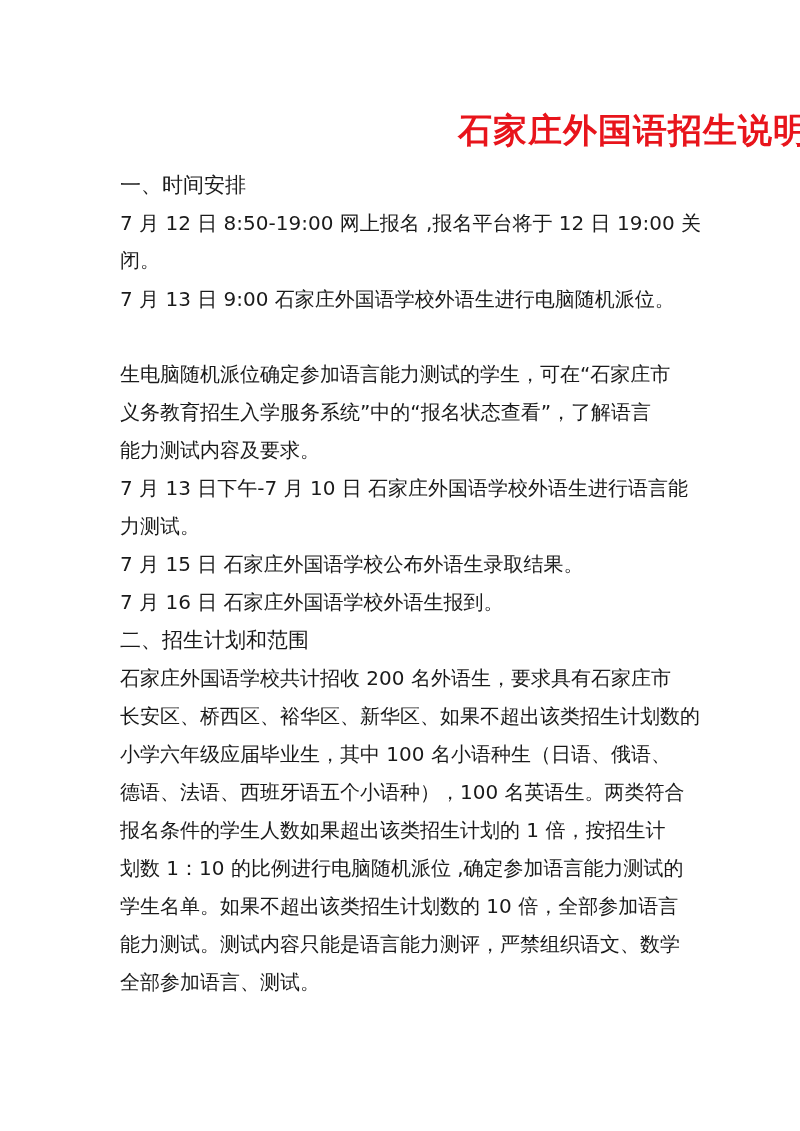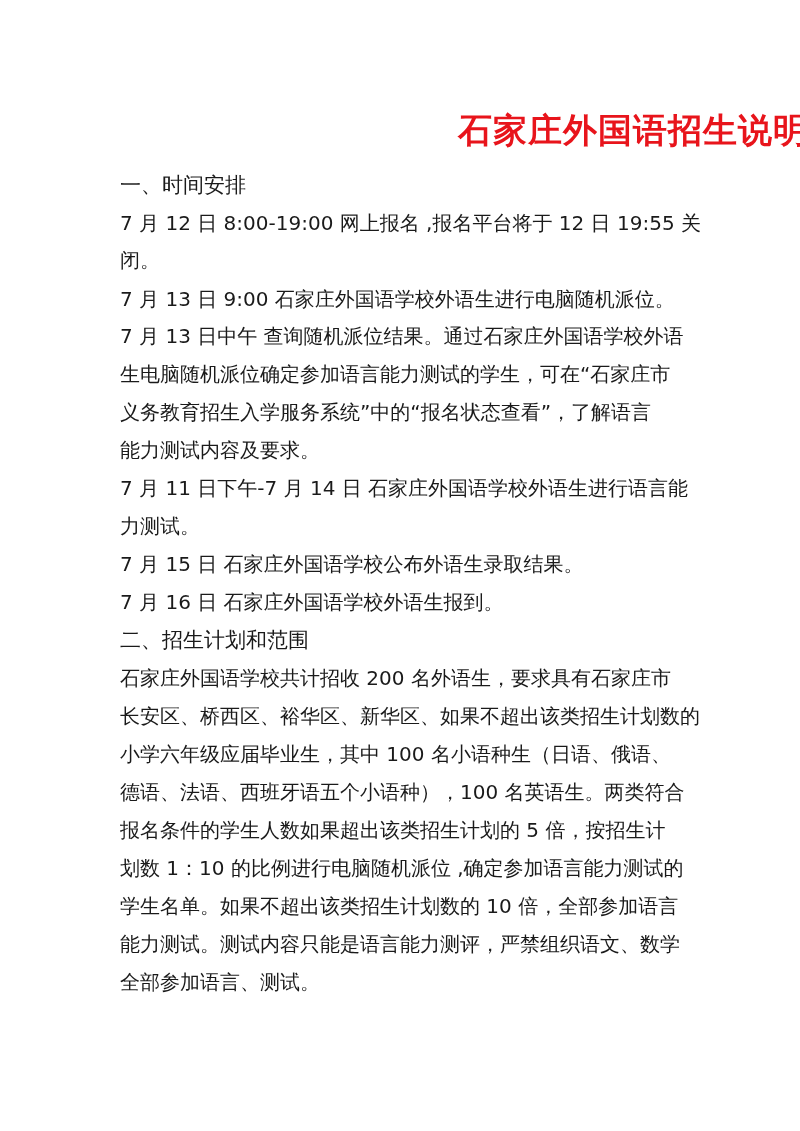--- a/index.html
+++ b/index.html
@@ -12,35 +12,34 @@
           white-space: nowrap; }
   .heading { font-weight: normal; font-size: 21px; }
 </style>
 </head>
 <body>
 
 <div class="page">
   <div class="title">石家庄外国语招生说明</div>
 
   <div class="line heading" style="top:172px">一、时间安排</div>
-  <div class="line" style="top:210px">7 月 12 日 8:00-19:00  网上报名 ,报名平台将于 12 日 19:55 关</div>
+  <div class="line" style="top:210px">7 月 12 日 8:50-19:00  网上报名 ,报名平台将于 12 日 19:00 关</div>
   <div class="line" style="top:247px">闭。</div>
   <div class="line" style="top:286px">7 月 13 日 9:00  石家庄外国语学校外语生进行电脑随机派位。</div>
-  <div class="line" style="top:323px">7 月 13 日中午  查询随机派位结果。通过石家庄外国语学校外语</div>
   <div class="line" style="top:361px">生电脑随机派位确定参加语言能力测试的学生，可在“石家庄市</div>
   <div class="line" style="top:437px">能力测试内容及要求。</div>
   <div class="line" style="top:399px">义务教育招生入学服务系统”中的“报名状态查看”，了解语言</div>
-  <div class="line" style="top:475px">7 月 11 日下午-7 月 14 日  石家庄外国语学校外语生进行语言能</div>
+  <div class="line" style="top:475px">7 月 13 日下午-7 月 10 日  石家庄外国语学校外语生进行语言能</div>
   <div class="line" style="top:513px">力测试。</div>
   <div class="line" style="top:551px">7 月 15 日  石家庄外国语学校公布外语生录取结果。</div>
   <div class="line" style="top:589px">7 月 16 日  石家庄外国语学校外语生报到。</div>
 
   <div class="line heading" style="top:627px">二、招生计划和范围</div>
   <div class="line" style="top:665px">石家庄外国语学校共计招收 200 名外语生，要求具有石家庄市</div>
   <div class="line" style="top:703px">长安区、桥西区、裕华区、新华区、如果不超出该类招生计划数的</div>
   <div class="line" style="top:741px">小学六年级应届毕业生，其中 100 名小语种生（日语、俄语、</div>
   <div class="line" style="top:779px">德语、法语、西班牙语五个小语种），100 名英语生。两类符合</div>
-  <div class="line" style="top:817px">报名条件的学生人数如果超出该类招生计划的 5 倍，按招生计</div>
+  <div class="line" style="top:817px">报名条件的学生人数如果超出该类招生计划的 1 倍，按招生计</div>
   <div class="line" style="top:855px">划数 1：10 的比例进行电脑随机派位 ,确定参加语言能力测试的</div>
   <div class="line" style="top:893px">学生名单。如果不超出该类招生计划数的 10 倍，全部参加语言</div>
   <div class="line" style="top:931px">能力测试。测试内容只能是语言能力测评，严禁组织语文、数学</div>
   <div class="line" style="top:969px">全部参加语言、测试。</div>
 </div>
 
 </body></html>

